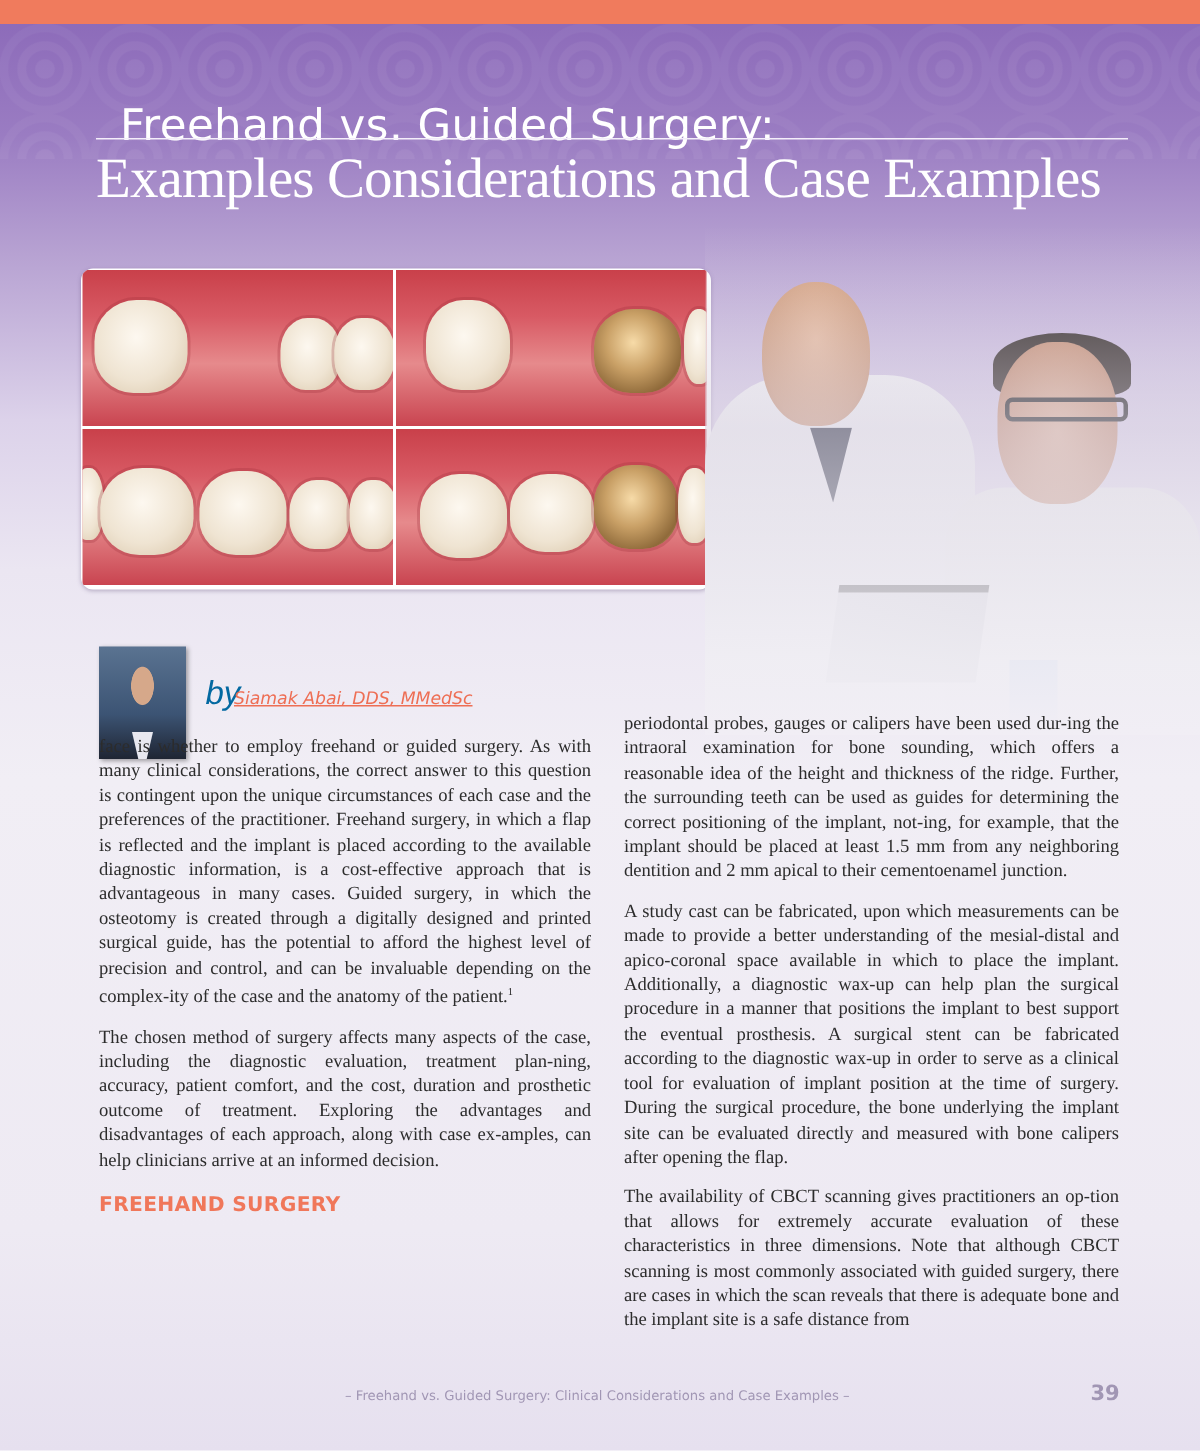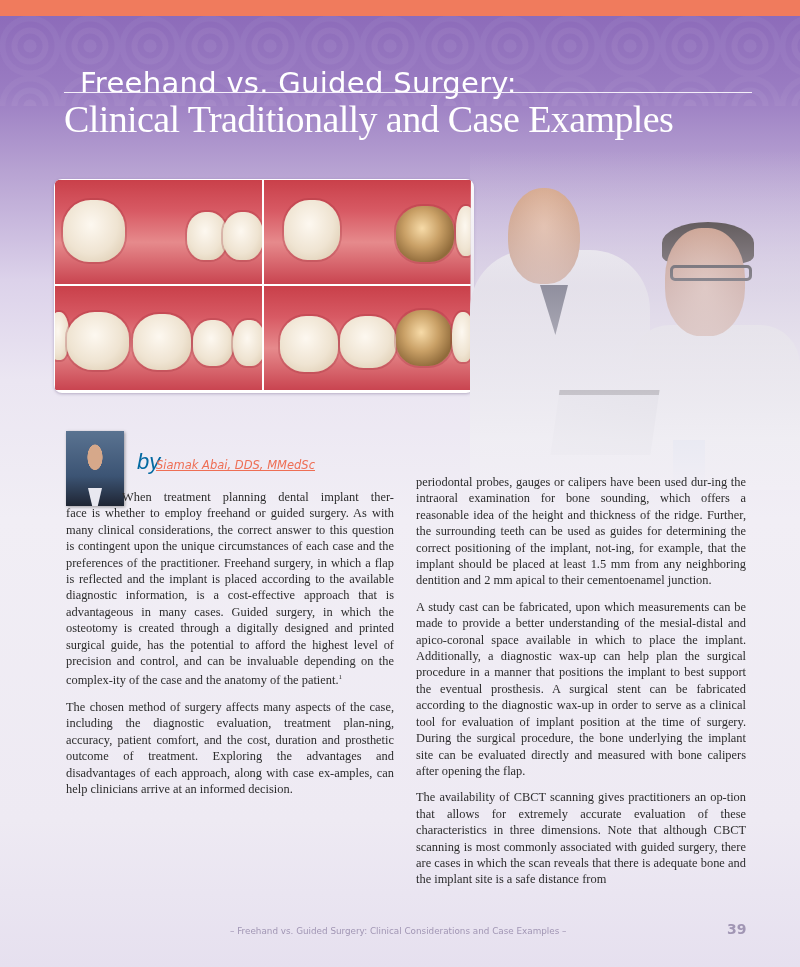--- a/index.html
+++ b/index.html
@@ -83,21 +83,21 @@
   .pagenum { position: absolute; left: 727px; top: 921px; font-family: "DejaVu Sans", sans-serif; font-weight: bold; font-size: 14px; color: #a196b4; }
 </style>
 </head>
 <body>
 
 <div class="topbar"></div>
 <div class="pattern"></div>
 
 <h1 class="title1" style="margin:16px;text-align:center;">Freehand vs. Guided Surgery:</h1>
 <div class="title-rule"></div>
-<h2 class="title2" style="margin:0;font-weight:normal;">Clinical Traditionally and Case Examples</h2>
+<h2 class="title2" style="margin:0;font-weight:normal;">Examples Considerations and Case Examples</h2>
 
 <div class="teeth-grid">
   <div class="tile">
     <div class="tooth" style="left:8px;top:20px;width:62px;height:62px;"></div>
     <div class="tooth" style="left:132px;top:32px;width:40px;height:48px;"></div>
     <div class="tooth" style="left:168px;top:32px;width:40px;height:48px;"></div>
   </div>
   <div class="tile">
     <div class="tooth" style="left:20px;top:20px;width:56px;height:60px;"></div>
     <div class="tooth gold" style="left:132px;top:26px;width:58px;height:56px;"></div>
@@ -132,24 +132,24 @@
 </div>
 
 <div class="author-photo">
     <div class="shirt"></div>
   </div>
 <span class="by">by</span>
 <span class="author-name">Siamak Abai, DDS, MMedSc</span>
 
 <div class="col col1">
   <p>
-    <span class="first-pad" style="display:block;margin-left:56px;text-align:justify;text-align-last:justify;">When treatment planning dental implant ther-</span>
     <span>face is whether to employ freehand or guided surgery. As with many clinical considerations, the correct answer to this question is contingent upon the unique circumstances of each case and the preferences of the practitioner. Freehand surgery, in which a flap is reflected and the implant is placed according to the available diagnostic information, is a cost-effective approach that is advantageous in many cases. Guided surgery, in which the osteotomy is created through a digitally designed and printed surgical guide, has the potential to afford the highest level of precision and control, and can be invaluable depending on the complex-ity of the case and the anatomy of the patient.</span><sup style="font-size:7px;">1</sup>
   </p>
   <p>The chosen method of surgery affects many aspects of the case, including the diagnostic evaluation, treatment plan-ning, accuracy, patient comfort, and the cost, duration and prosthetic outcome of treatment. Exploring the advantages and disadvantages of each approach, along with case ex-amples, can help clinicians arrive at an informed decision.</p>
+  <div class="h2">FREEHAND SURGERY</div>
 </div>
 
 <div class="col col2">
   <p>periodontal probes, gauges or calipers have been used dur-ing the intraoral examination for bone sounding, which offers a reasonable idea of the height and thickness of the ridge. Further, the surrounding teeth can be used as guides for determining the correct positioning of the implant, not-ing, for example, that the implant should be placed at least 1.5 mm from any neighboring dentition and 2 mm apical to their cementoenamel junction.</p>
   <p>A study cast can be fabricated, upon which measurements can be made to provide a better understanding of the mesial-distal and apico-coronal space available in which to place the implant. Additionally, a diagnostic wax-up can help plan the surgical procedure in a manner that positions the implant to best support the eventual prosthesis. A surgical stent can be fabricated according to the diagnostic wax-up in order to serve as a clinical tool for evaluation of implant position at the time of surgery. During the surgical procedure, the bone underlying the implant site can be evaluated directly and measured with bone calipers after opening the flap.</p>
   <p>The availability of CBCT scanning gives practitioners an op-tion that allows for extremely accurate evaluation of these characteristics in three dimensions. Note that although CBCT scanning is most commonly associated with guided surgery, there are cases in which the scan reveals that there is adequate bone and the implant site is a safe distance from</p>
 </div>
 
 <div class="footer">– Freehand vs. Guided Surgery: Clinical Considerations and Case Examples –</div>
 <div class="pagenum">39</div>

